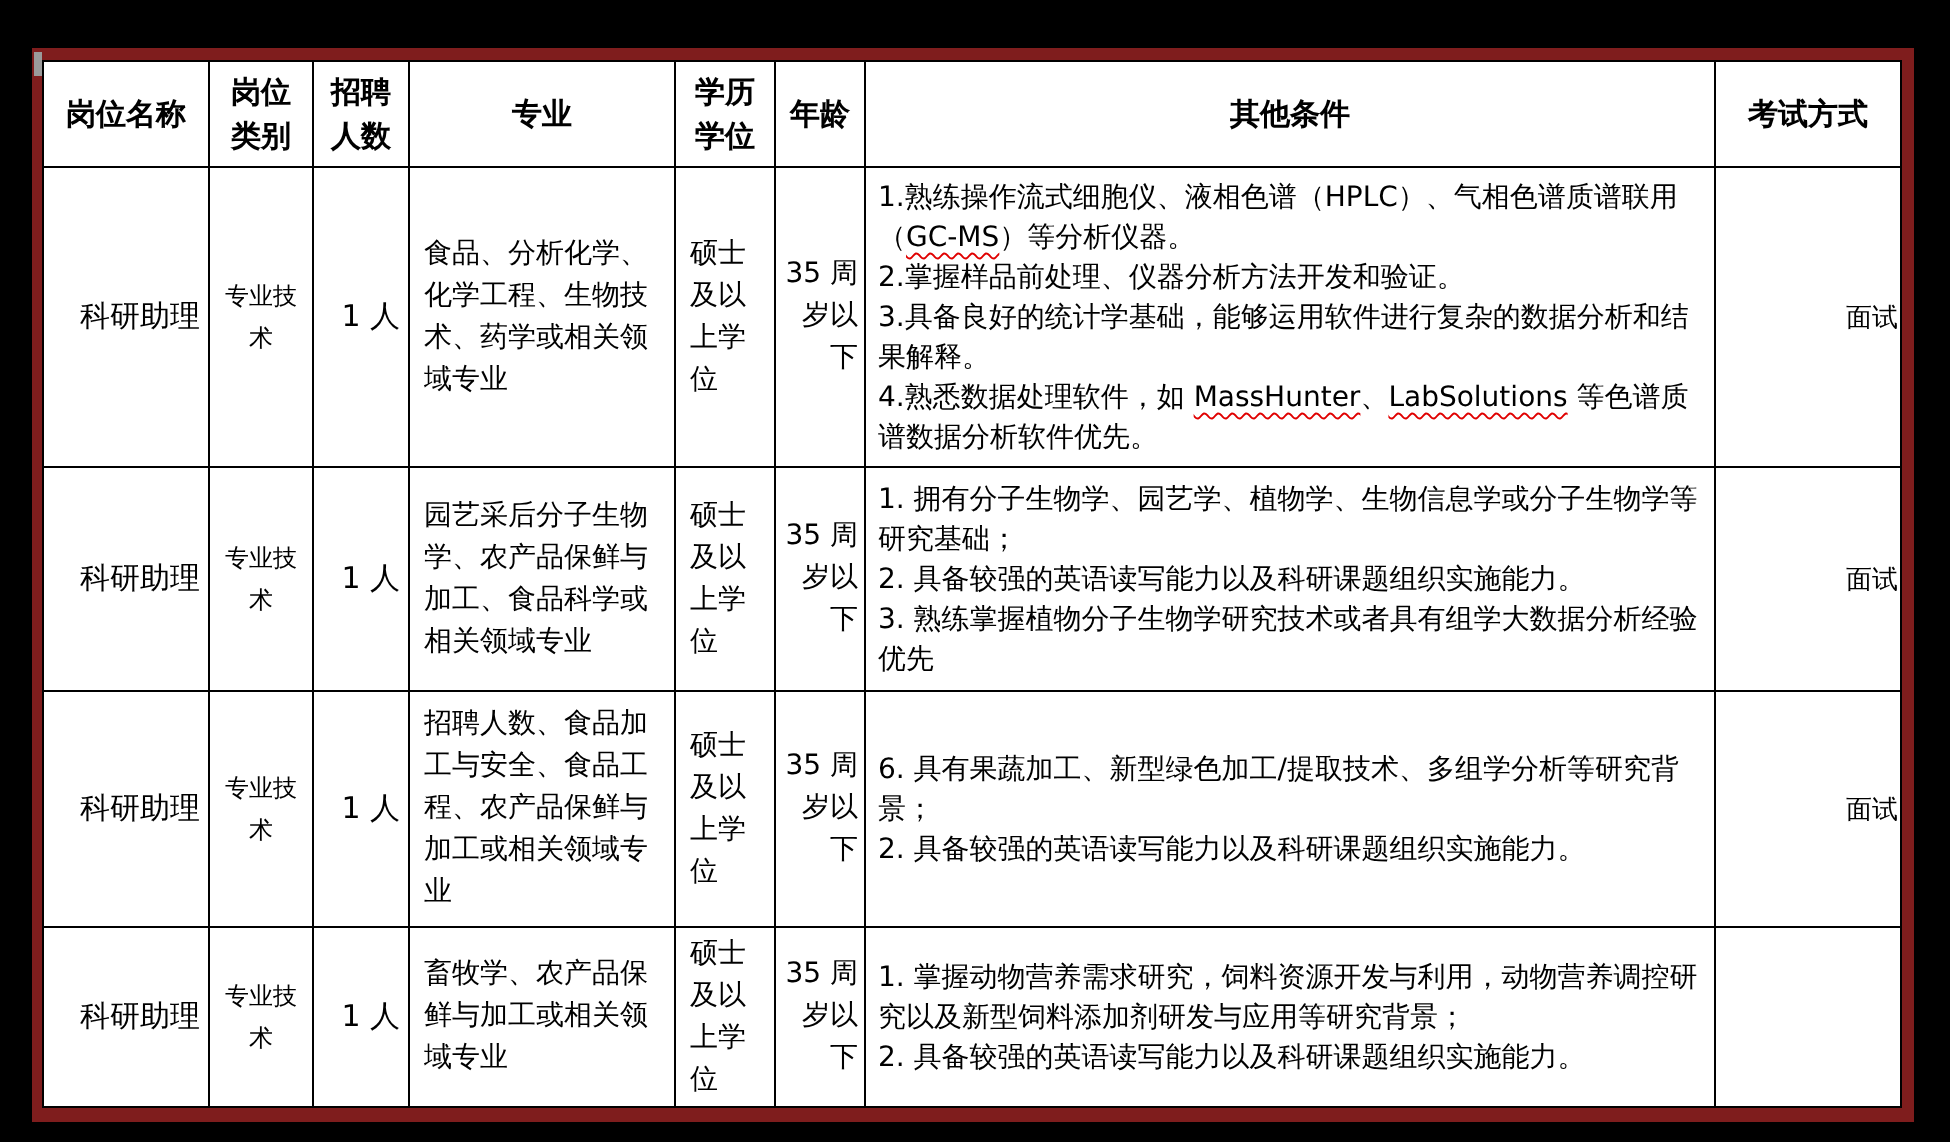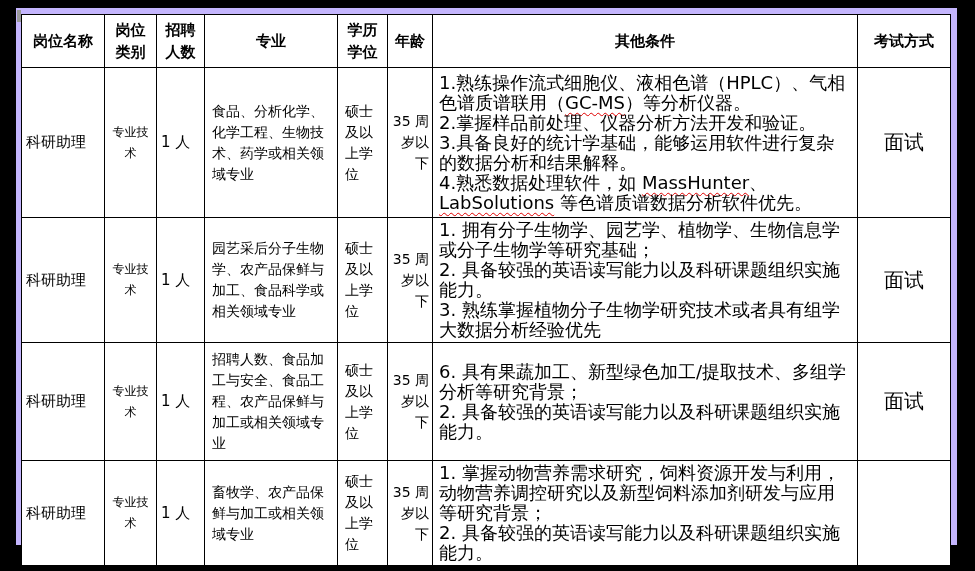--- a/index.html
+++ b/index.html
@@ -3,47 +3,47 @@
 <meta charset="utf-8">
 <style>
   html,body{margin:0;padding:0;}
   body{
     width:975px;height:571px;position:relative;
     background:#000000;
     font-family:"DejaVu Sans",sans-serif;
     color:#000000;
   }
   .page{
-    position:absolute;left:16px;top:8px;width:941px;height:537px;
-    background:#c4b5fd;
+    position:absolute;left:16px;top:24px;width:941px;height:537px;
+    background:#7f1d1d;
   }
   .notch{
     position:absolute;left:1px;top:2px;width:4px;height:12px;background:#9a9a9a;
   }
   table.jobs{
     position:absolute;left:5px;top:6px;width:929px;
     border-collapse:collapse;table-layout:fixed;
   }
   table.jobs th, table.jobs td{
     border:1px solid #000000;
     vertical-align:middle;
     overflow:hidden;
     background:#ffffff;
   }
   table.jobs th{
     font-size:15px;font-weight:bold;line-height:22px;
     text-align:center;padding:2px 4px;
   }
-  td.c{font-size:15px;line-height:21px;text-align:left;padding:0 4px;}
+  td.c{font-size:15px;line-height:21px;text-align:right;padding:0 4px;}
   td.cat{font-size:12px;line-height:21px;text-align:center;padding:0 6px;}
   td.major{font-size:14px;line-height:21px;text-align:left;padding:2px 7px;}
   td.degree{font-size:14px;line-height:21px;padding:0 7px;}
   td.age{font-size:14px;line-height:21px;text-align:right;padding:0 3px;}
-  td.cond{font-size:18px;line-height:20px;text-align:left;padding:2px 6px;}
-  td.exam{font-size:20px;text-align:center;}
+  td.cond{font-size:14px;line-height:20px;text-align:left;padding:2px 6px;}
+  td.exam{font-size:13px;text-align:right;}
   tr.hr{height:53px;}
   tr.r0{height:150px;}
   tr.r1{height:112px;}
   tr.r2{height:118px;}
   tr.r3{height:90px;}
   .squiggle{
     text-decoration-line:underline;
     text-decoration-style:wavy;
     text-decoration-color:#e00000;
     text-decoration-thickness:1px;

